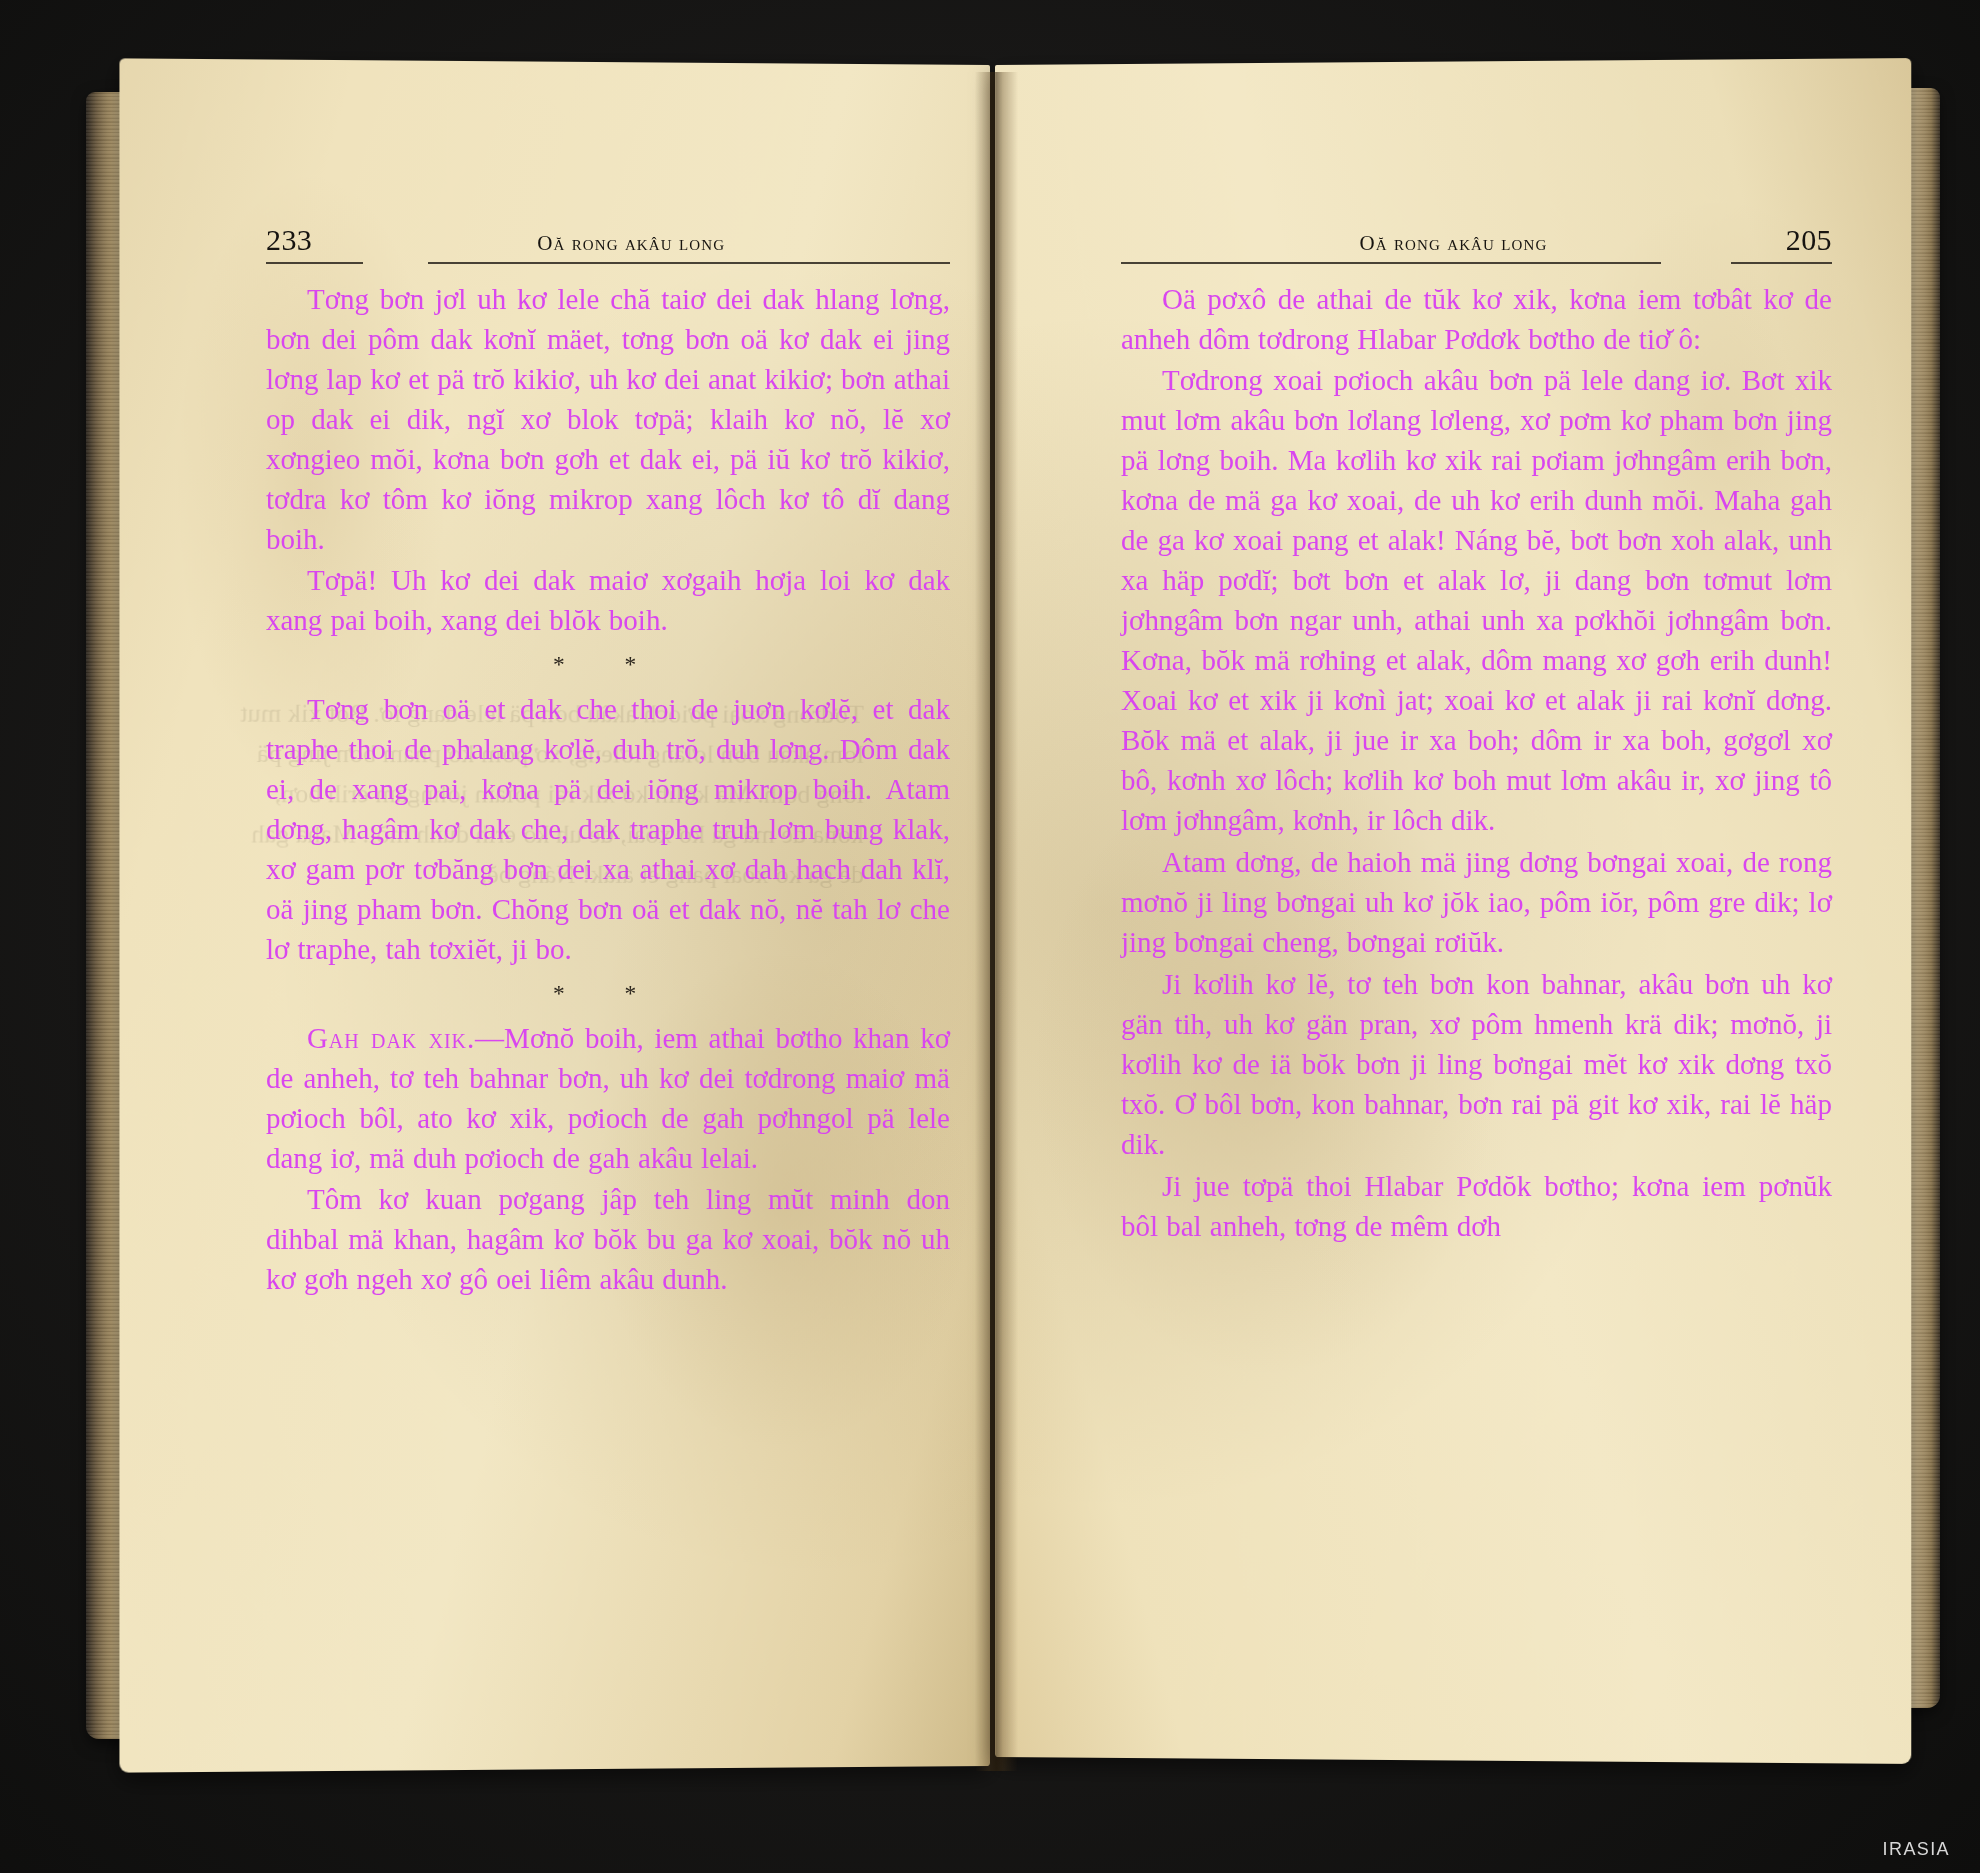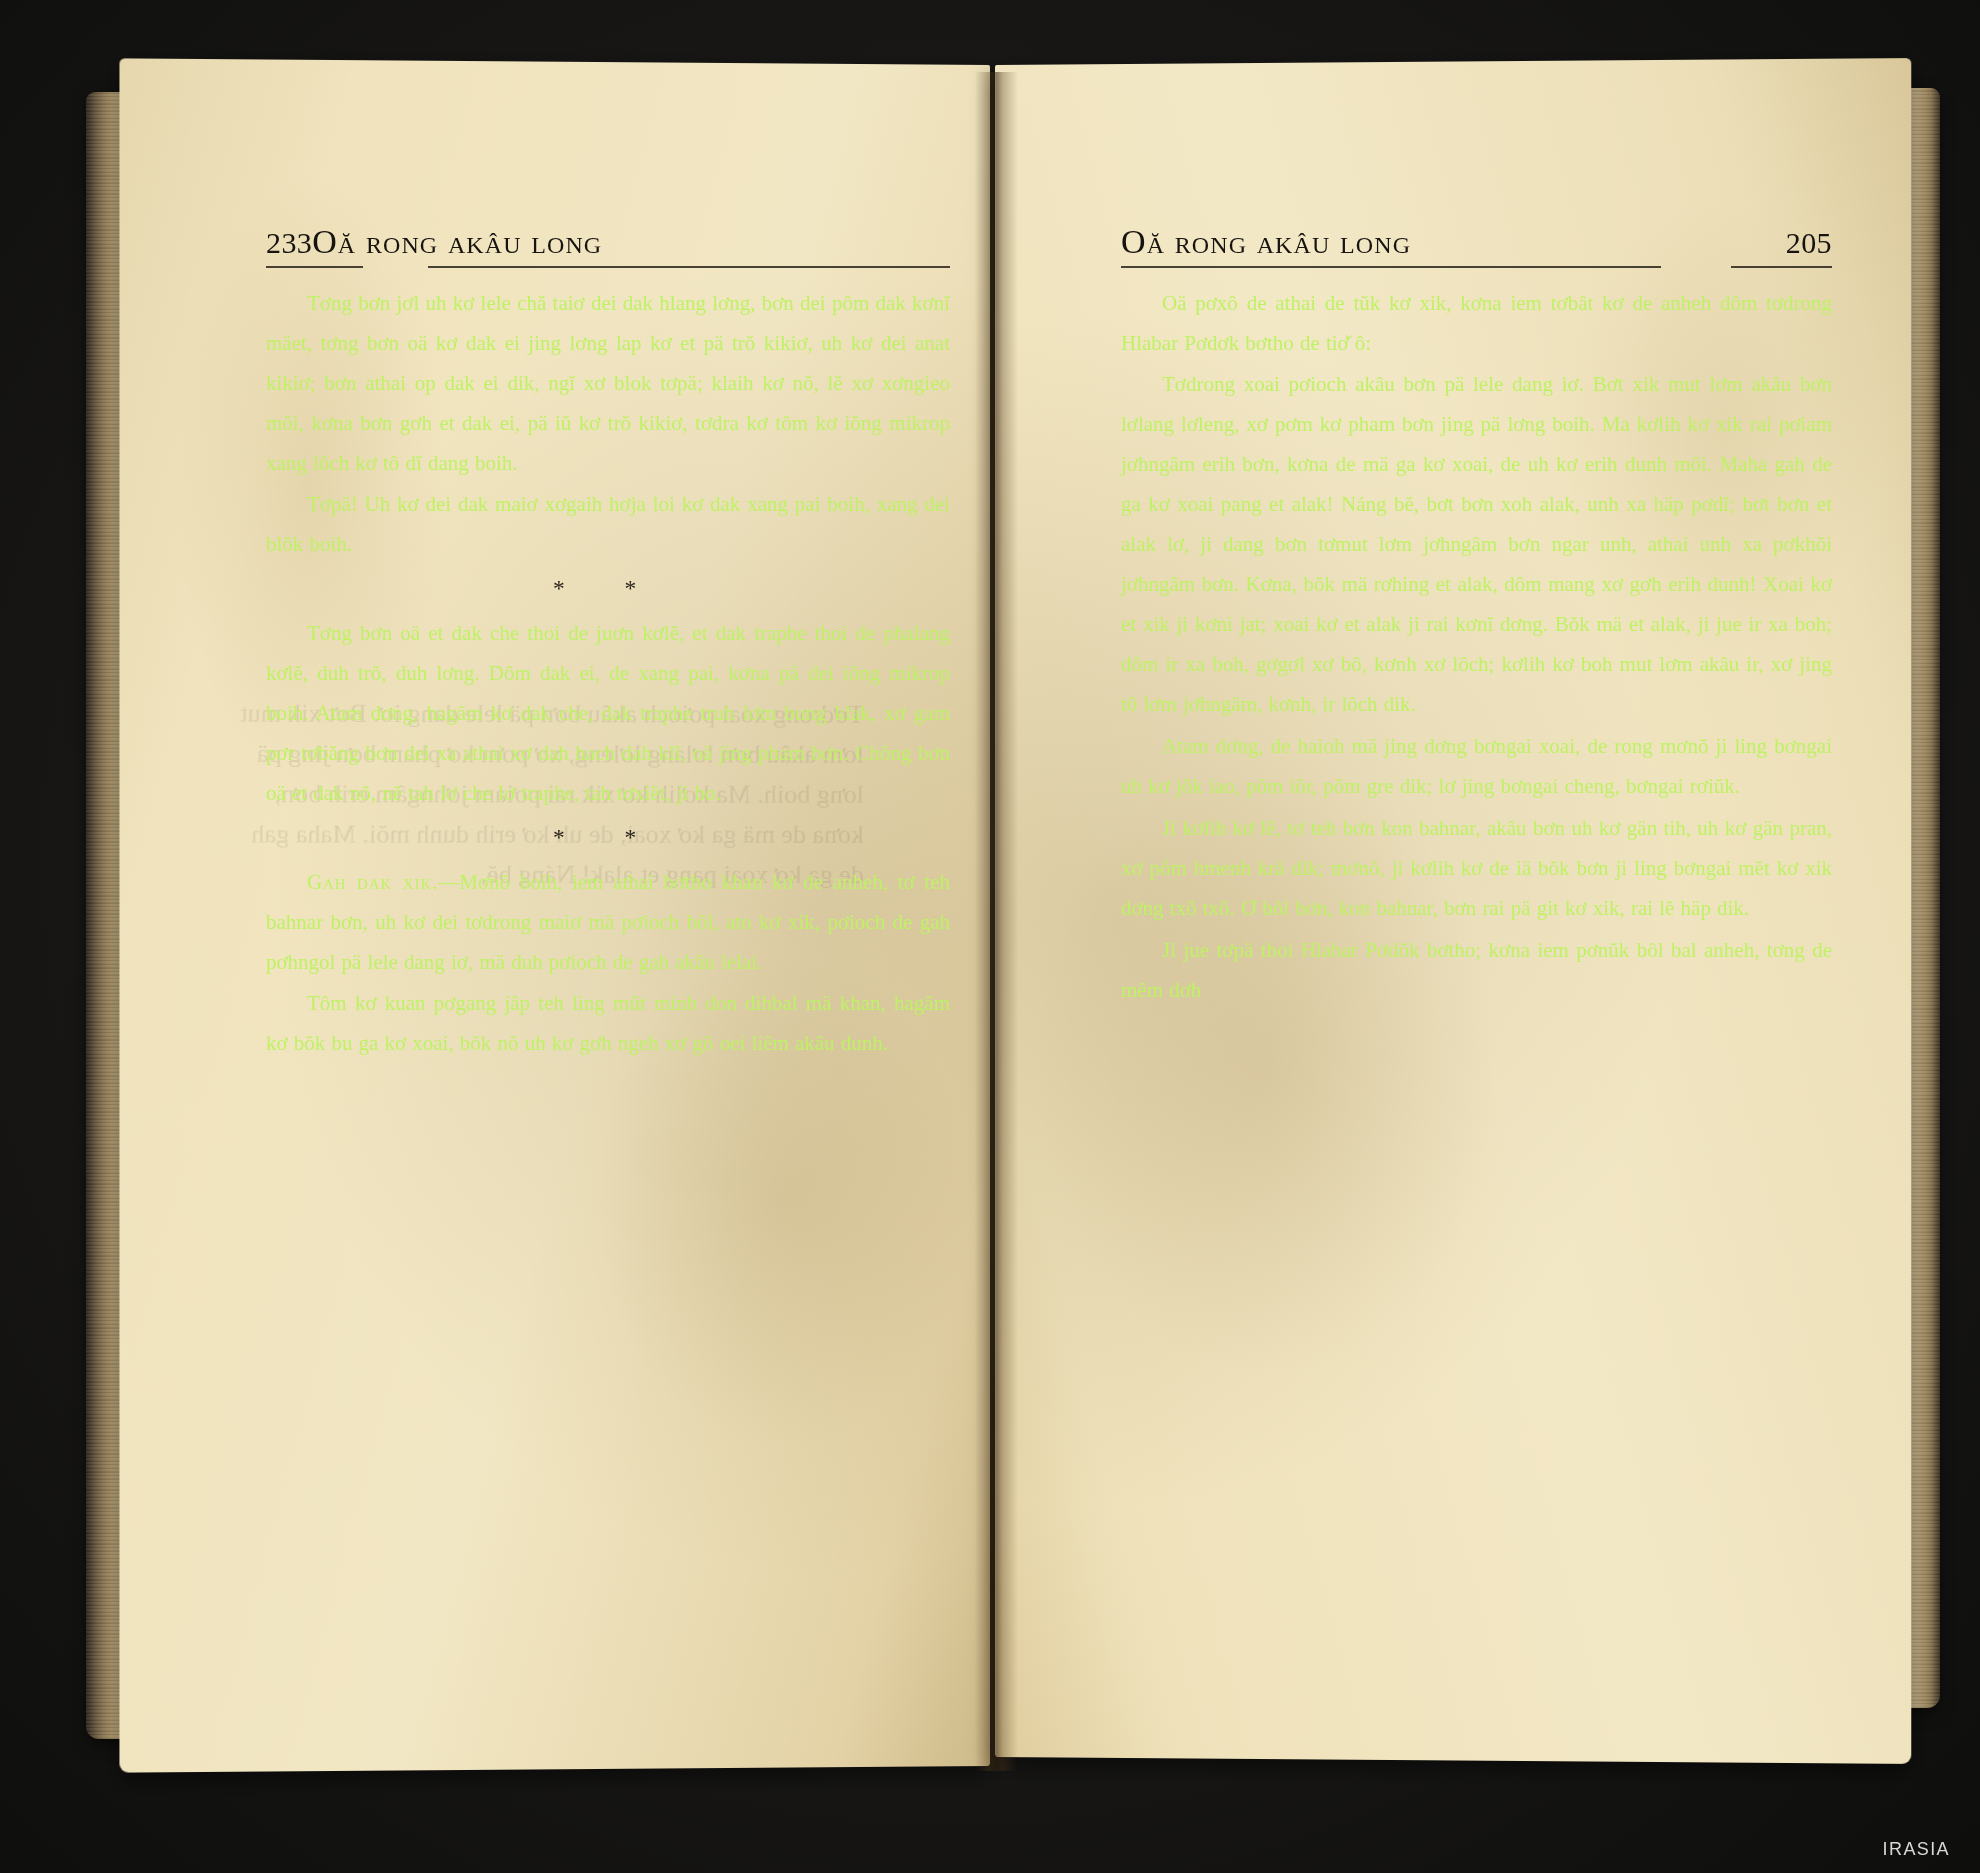--- a/index.html
+++ b/index.html
@@ -134,37 +134,38 @@
     font-size: 27px;
     letter-spacing: 0.4px;
     margin-bottom: 5.4px;
   }
   .runhead .folio {
     font-size: 30px;
     font-weight: 400;
   }
   .runhead .title {
     flex: 1;
+    text-align: center;
     font-variant: small-caps;
-    font-size: 34px;
+    font-size: 21px;
     letter-spacing: 1.1px;
   }
   .runhead.right .folio { order: 2; }
   .runhead.right .title { order: 1; }
   .rule-row { display: flex; justify-content: space-between; }
   .rule-row .seg { height: 1.8px; background: #2a241c; opacity: .85; }
 
   p.body {
     margin: 0 0 1.8px 0;
-    font-size: 21px;
+    font-size: 29px;
     line-height: 40px;
     text-indent: 41px;
     text-align: justify;
     word-spacing: 0.9px;
-    color: #bef264;
+    color: #d946ef;
   }
   .smallcaps { font-variant: small-caps; letter-spacing: 0.9px; }
 
   .asterisks {
     text-align: center;
     font-size: 23.4px;
     letter-spacing: 20px;
     margin: 10.8px 0 10.8px 0;
     color: #2a241c;
   }

